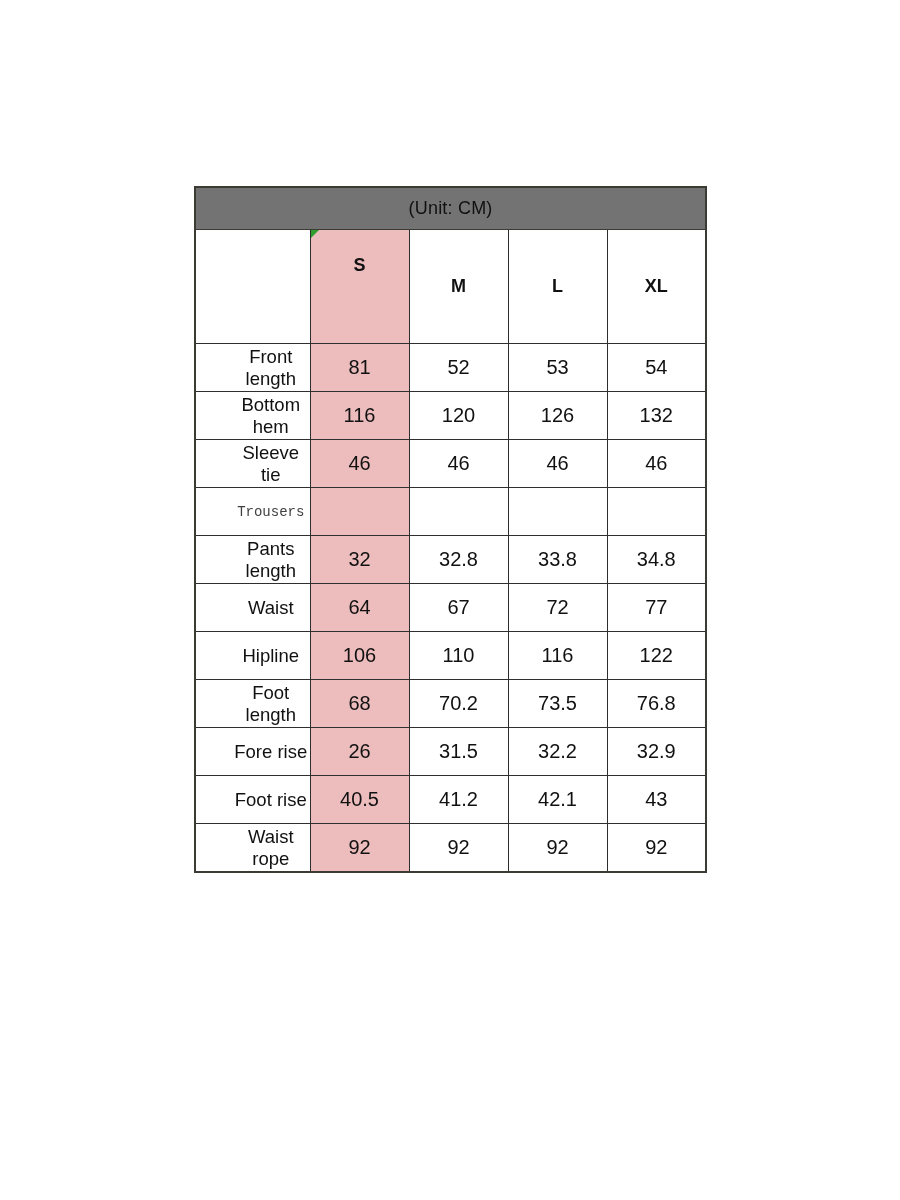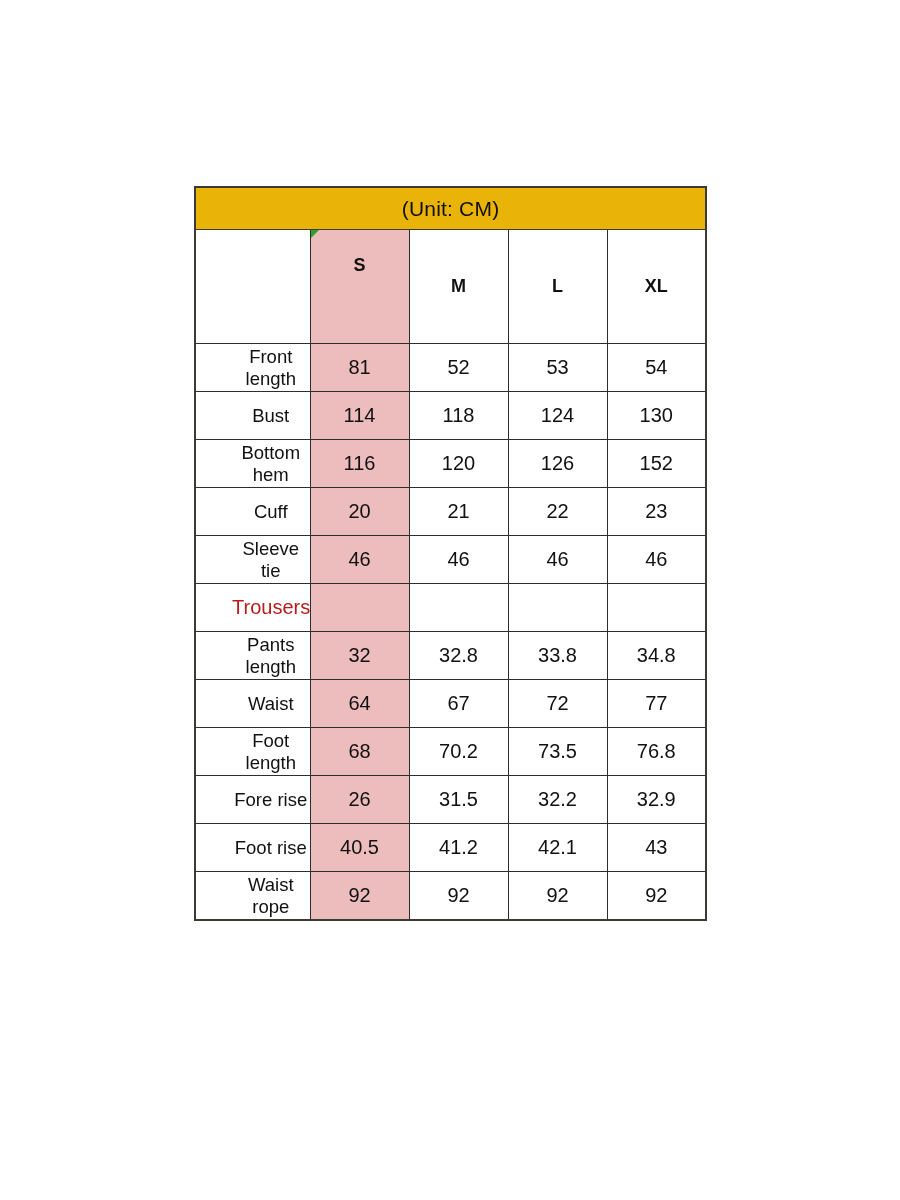--- a/index.html
+++ b/index.html
@@ -40,23 +40,23 @@
     background: #ffffff;
     position: relative;
   }
 
   
   col.c-label { width: 115px; }
   col.c-size  { width: 99px; }
 
   
   tr.unit-row td {
-    background: #eab308;
+    background: #737373;
     height: 41px;
-    font-size: 21px;
+    font-size: 18px;
     color: #111111;
     border: 1.5px solid #3b3b33;
     letter-spacing: 0.2px;
   }
 
   
   tr.head-row td {
     height: 88px;
     font-size: 18px;
     font-weight: bold;
@@ -69,22 +69,23 @@
   
   tr.data-row td {
     height: 47px;
     font-size: 20px;
   }
   tr.data-row td.label-cell {
     font-size: 18.5px;
     padding-left: 36px;
   }
   tr.data-row.section-row td.label-cell {
-    color: #b91c1c;
-    font-size: 20px;
+    color: #404040;
+    font-size: 14px;
+    font-family: Liberation Mono, monospace;
   }
 
   
   td.pink {
     background: #edbdbd !important;
   }
 
   
   .cmt-marker {
     position: absolute;
@@ -122,39 +123,25 @@
           <td>XL</td>
         </tr>
         <tr class="data-row">
           <td class="label-cell">Front length</td>
           <td class="pink">81</td>
           <td>52</td>
           <td>53</td>
           <td>54</td>
         </tr>
         <tr class="data-row">
-          <td class="label-cell">Bust</td>
-          <td class="pink">114</td>
-          <td>118</td>
-          <td>124</td>
-          <td>130</td>
-        </tr>
-        <tr class="data-row">
           <td class="label-cell">Bottom hem</td>
           <td class="pink">116</td>
           <td>120</td>
           <td>126</td>
-          <td>152</td>
-        </tr>
-        <tr class="data-row">
-          <td class="label-cell">Cuff</td>
-          <td class="pink">20</td>
-          <td>21</td>
-          <td>22</td>
-          <td>23</td>
+          <td>132</td>
         </tr>
         <tr class="data-row">
           <td class="label-cell">Sleeve tie</td>
           <td class="pink">46</td>
           <td>46</td>
           <td>46</td>
           <td>46</td>
         </tr>
         <tr class="data-row section-row">
           <td class="label-cell">Trousers</td>
@@ -171,20 +158,27 @@
           <td>34.8</td>
         </tr>
         <tr class="data-row">
           <td class="label-cell">Waist</td>
           <td class="pink">64</td>
           <td>67</td>
           <td>72</td>
           <td>77</td>
         </tr>
         <tr class="data-row">
+          <td class="label-cell">Hipline</td>
+          <td class="pink">106</td>
+          <td>110</td>
+          <td>116</td>
+          <td>122</td>
+        </tr>
+        <tr class="data-row">
           <td class="label-cell">Foot length</td>
           <td class="pink">68</td>
           <td>70.2</td>
           <td>73.5</td>
           <td>76.8</td>
         </tr>
         <tr class="data-row">
           <td class="label-cell">Fore rise</td>
           <td class="pink">26</td>
           <td>31.5</td>

